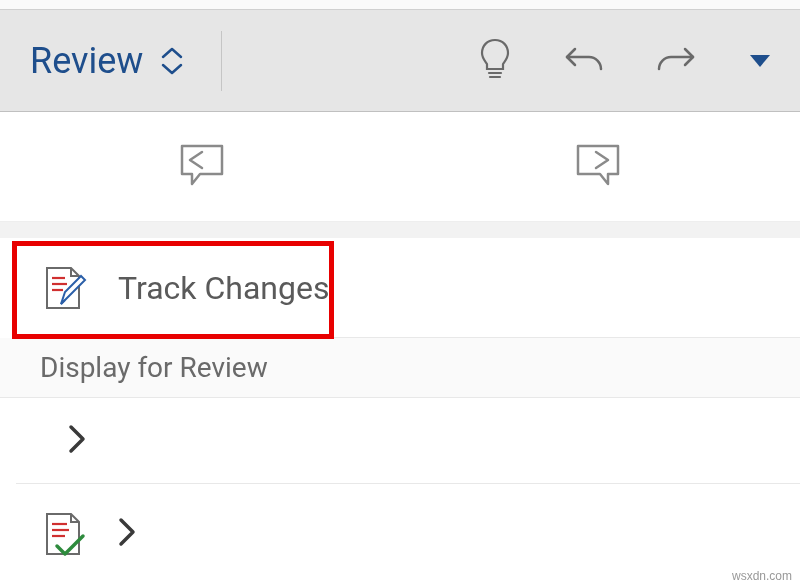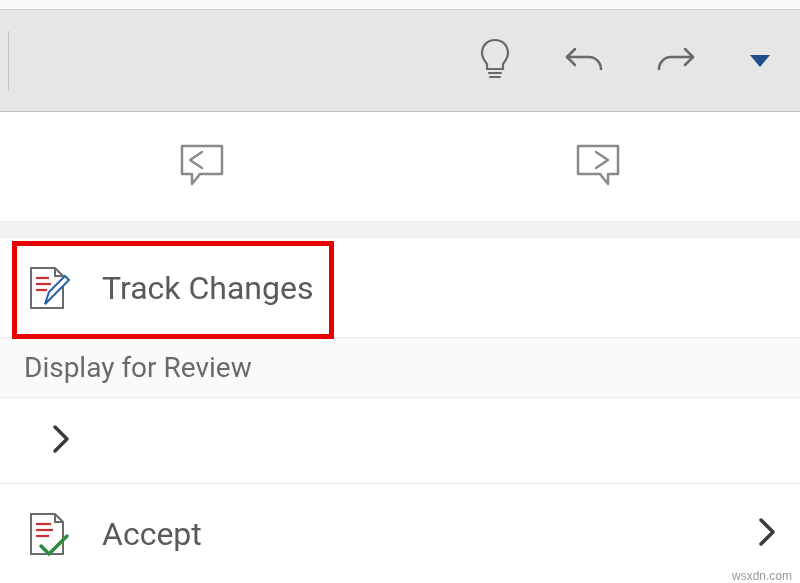--- a/index.html
+++ b/index.html
@@ -84,20 +84,21 @@
       background: #f2f2f2;
     }
     .menu-item {
       display: flex;
       align-items: center;
       height: 100px;
       padding: 0 24px;
       background: #ffffff;
       border-bottom: 1px solid #e8e8e8;
       gap: 28px;
+      margin-left: 16px;
     }
     .menu-item .icon-slot {
       width: 50px;
       display: flex;
       align-items: center;
       justify-content: center;
     }
     .menu-item .label {
       color: #5a5a5a;
       font-size: 32px;
@@ -113,21 +114,21 @@
       top: 241px;
       width: 322px;
       height: 98px;
       border: 5px solid #e80000;
       pointer-events: none;
     }
     .section-label-row {
       display: flex;
       align-items: center;
       height: 60px;
-      padding: 0 24px;
+      padding: 0 40px;
       background: #fafafa;
       border-bottom: 1px solid #e8e8e8;
     }
     .section-label {
       color: #6a6a6a;
       font-size: 28px;
     }
     .corner-logo {
       position: absolute;
       bottom: 0;
@@ -136,20 +137,31 @@
       color: #999;
       font-family: Arial, sans-serif;
     }
   </style>
 </head>
 <body>
 
 <div class="top-edge"></div>
 
 <div class="toolbar">
+  <div class="tab-selector">
+    <span class="tab-label">Review</span>
+    <span class="tab-chevrons">
+      <svg width="22" height="12" viewBox="0 0 22 12">
+          <polyline points="2,10 11,2 20,10" fill="none" stroke="#1e4e8c" stroke-width="2.5" stroke-linecap="round" stroke-linejoin="round"></polyline>
+        </svg>
+      <svg width="22" height="12" viewBox="0 0 22 12">
+          <polyline points="2,2 11,10 20,2" fill="none" stroke="#1e4e8c" stroke-width="2.5" stroke-linecap="round" stroke-linejoin="round"></polyline>
+        </svg>
+    </span>
+  </div>
   <div class="divider-v"></div>
   <div class="toolbar-spacer"></div>
   <div class="toolbar-btn">
     <span>
       <svg width="34" height="44" viewBox="0 0 34 44">
         <path d="M17 3 C9 3 4 9 4 16 C4 21 7 24 9 27 L9 32 L25 32 L25 27 C27 24 30 21 30 16 C30 9 25 3 17 3 Z" fill="none" stroke="#6a6a6a" stroke-width="2.2"></path>
         <line x1="11" y1="36" x2="23" y2="36" stroke="#6a6a6a" stroke-width="2.2" stroke-linecap="round"></line>
         <line x1="12" y1="40" x2="22" y2="40" stroke="#6a6a6a" stroke-width="2.2" stroke-linecap="round"></line>
       </svg>
     </span>
@@ -230,21 +242,20 @@
   <span class="icon-slot">
     <svg width="44" height="48" viewBox="0 0 44 48">
       <path d="M4 4 L28 4 L36 12 L36 44 L4 44 Z" fill="none" stroke="#6a6a6a" stroke-width="2"></path>
       <path d="M28 4 L28 12 L36 12" fill="none" stroke="#6a6a6a" stroke-width="2"></path>
       <line x1="9" y1="14" x2="24" y2="14" stroke="#d03030" stroke-width="2.2"></line>
       <line x1="9" y1="20" x2="26" y2="20" stroke="#d03030" stroke-width="2.2"></line>
       <line x1="9" y1="26" x2="22" y2="26" stroke="#d03030" stroke-width="2.2"></line>
       <polyline points="14,36 22,44 40,26" fill="none" stroke="#2e8b3d" stroke-width="3.5" stroke-linecap="round" stroke-linejoin="round"></polyline>
     </svg>
   </span>
-  <span class="label">Accept</span>
   <span class="chev">
     <svg width="18" height="30" viewBox="0 0 18 30">
         <polyline points="3,3 15,15 3,27" fill="none" stroke="#3a3a3a" stroke-width="3.5" stroke-linecap="round" stroke-linejoin="round"></polyline>
       </svg>
   </span>
 </div>
 
 <div class="corner-logo">wsxdn.com</div>
 
 </body></html>

